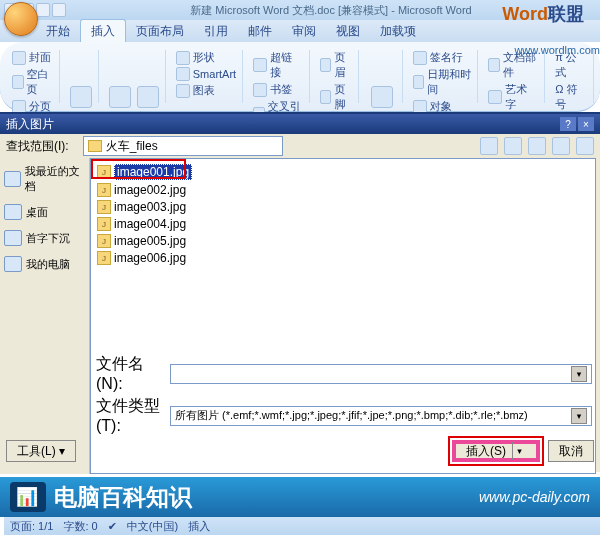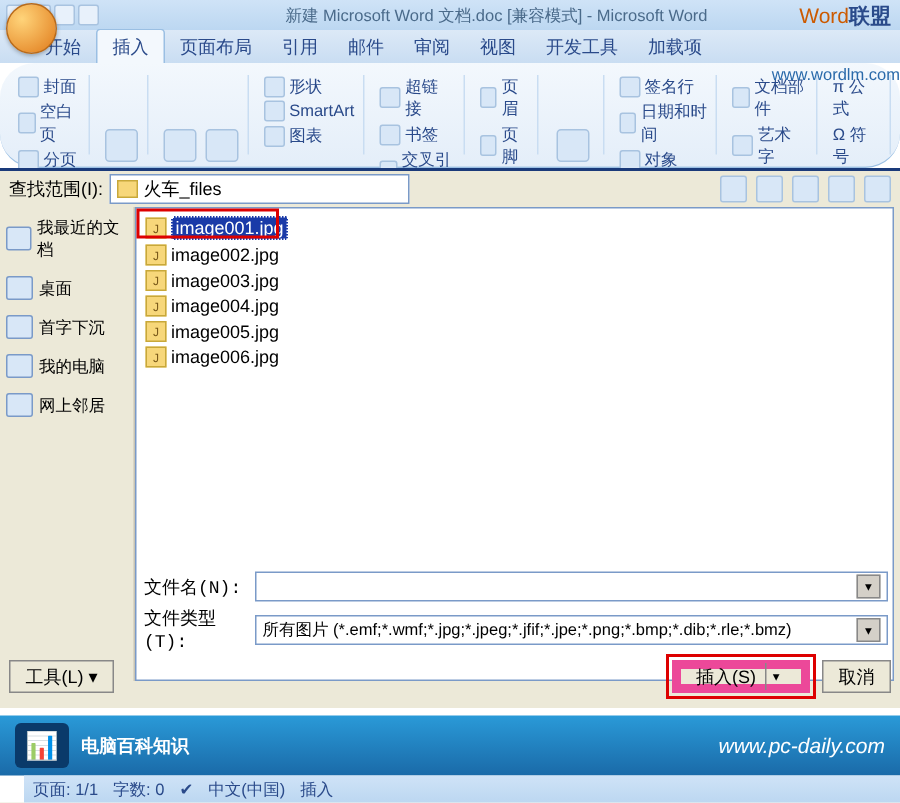--- a/index.html
+++ b/index.html
@@ -4,25 +4,25 @@
 <style>
   * { box-sizing: border-box; font-family: "Microsoft YaHei", "SimSun", sans-serif; }
   body { margin: 0; background: #fff; width: 600px; height: 535px; overflow: hidden; font-size: 12px; }
   .wrap { width: 600px; height: 535px; position: relative; }
 
   
   .titlebar { height: 20px; background: linear-gradient(#cfe3f7, #bcd7f1); display: flex; align-items: center; padding: 0 4px; font-size: 11px; color: #3a5a7a; }
   .qat { display: flex; gap: 2px; align-items: center; }
   .qat span { width: 14px; height: 14px; background: #e8f1fb; border: 1px solid #a8c3e0; border-radius: 2px; display: inline-block; }
   .title-text { flex: 1; text-align: center; font-size: 11px; color: #4a6a8a; }
-  .watermark { position: absolute; top: 2px; right: 6px; font-size: 14px; font-weight: normal; color: #cc5a00; }
+  .watermark { position: absolute; top: 2px; right: 16px; font-size: 18px; font-weight: bold; color: #cc5a00; }
   .watermark b { color: #2a4a8a; }
   .sub-url { position: absolute; top: 20px; right: 0; font-size: 11px; color: #2a6aaa; margin-top: 24px; }
 
-  .tabs { height: 22px; background: linear-gradient(#dce9f7, #c9ddf2); display: flex; align-items: flex-end; padding-left: 20px; gap: 0; font-size: 12px; }
+  .tabs { height: 22px; background: linear-gradient(#dce9f7, #c9ddf2); display: flex; align-items: flex-end; padding-left: 36px; gap: 0; font-size: 12px; }
   .office-btn { position: absolute; top: 2px; left: 4px; width: 34px; height: 34px; border-radius: 50%; background: radial-gradient(circle at 30% 30%, #ffd47a, #e07a1a); border: 1px solid #b86a1a; box-shadow: 0 1px 3px rgba(0,0,0,0.3); }
   .tab { padding: 3px 10px 2px; color: #2a4a8a; cursor: pointer; }
   .tab.active { background: #f3f8fd; border: 1px solid #9abfe3; border-bottom: none; border-radius: 3px 3px 0 0; }
 
   .ribbon { height: 70px; background: linear-gradient(#f3f8fd, #e4eef9); border-bottom: 1px solid #9abfe3; display: flex; padding: 8px 6px; gap: 4px; border-radius: 23px; }
   .group { border-right: 1px solid #c9ddf2; padding: 0 6px; display: flex; flex-direction: column; align-items: center; justify-content: flex-start; }
   .group .big { display: flex; gap: 6px; }
   .bigbtn { display: flex; flex-direction: column; align-items: center; gap: 2px; font-size: 11px; color: #2a4a8a; margin-top: 36px; }
   .bigbtn .ico { width: 22px; height: 22px; background: #d8e7f7; border: 1px solid #a8c3e0; border-radius: 3px; }
   .smallrow { display: flex; flex-direction: column; gap: 2px; font-size: 11px; color: #2a4a8a; }
@@ -30,55 +30,55 @@
   .smallrow .si { width: 14px; height: 14px; background: #d8e7f7; border: 1px solid #a8c3e0; border-radius: 2px; }
 
   
   .dialog { position: absolute; top: 112px; left: 0; right: 0; height: 360px; background: #ece9d8; border-top: 2px solid #1a3a7a; }
   .dlg-title { height: 20px; background: linear-gradient(#3a5aa8, #1a3a7a); color: #fff; font-size: 12px; padding: 2px 6px; display: flex; align-items: center; }
   .dlg-title .spacer { flex: 1; }
   .dlg-title .winbtn { width: 16px; height: 14px; background: #5a7ac8; margin-left: 2px; display: flex; align-items: center; justify-content: center; font-size: 10px; }
   .dlg-body { display: flex; height: 316px; }
   .look-row { height: 24px; display: flex; align-items: center; padding: 2px 6px; gap: 4px; background: #ece9d8; }
   .look-row label { font-size: 12px; }
-  .look-row .folder-combo { flex: 0 0 200px; height: 20px; background: #fff; border: 1px solid #7a9ac8; display: flex; align-items: center; padding: 0 4px; gap: 4px; font-size: 12px; }
+  .look-row .folder-combo { flex: 0 0 200px; height: 20px; background: #fff; border: 1px solid #7a9ac8; display: flex; align-items: center; padding: 0 4px; gap: 4px; font-size: 12px; margin-left: 10px; }
   .folder-ico { width: 14px; height: 12px; background: #f7d77a; border: 1px solid #c8a83a; }
   .nav-icons { display: flex; gap: 6px; margin-left: auto; }
   .nav-icons span { width: 18px; height: 18px; background: #d8e7f7; border: 1px solid #a8c3e0; border-radius: 2px; }
 
   .places { width: 90px; background: #ece9d8; border-right: 1px solid #c8c4b4; padding: 6px 4px; display: flex; flex-direction: column; gap: 10px; }
   .place { display: flex; align-items: center; gap: 4px; font-size: 11px; color: #000; }
   .place .pi { width: 18px; height: 16px; background: #d8e7f7; border: 1px solid #7a9ac8; border-radius: 2px; }
 
   .filepane { flex: 1; background: #fff; border: 1px solid #7a9ac8; margin: 0 4px 0 0; padding: 4px; position: relative; }
   .file { display: flex; align-items: center; gap: 3px; font-size: 12px; margin-bottom: 1px; padding: 1px 2px; }
   .file .fi { width: 14px; height: 14px; background: #f7d77a; border: 1px solid #c8a83a; font-size: 8px; display: flex; align-items: center; justify-content: center; color: #7a5a1a; }
   .file.selected span.fname { background: #1a3aa8; color: #fff; padding: 0 2px; border: 1px dotted #fff; }
   .red-box1 { position: absolute; top: 0px; left: 0px; width: 95px; height: 20px; border: 2px solid #d00; pointer-events: none; }
 
   .bottom-fields { position: absolute; bottom: 34px; left: 96px; right: 8px; }
   .field-row { display: flex; align-items: center; margin-bottom: 3px; gap: 4px; }
-  .field-row label { width: 70px; font-size: 12px; font-family: Liberation Mono, monospace; }
+  .field-row label { width: 70px; font-size: 16px; }
   .field-row .combo { flex: 1; height: 20px; background: #fff; border: 1px solid #7a9ac8; font-size: 11px; padding: 2px 4px; display: flex; align-items: center; }
   .field-row .combo .dd { margin-left: auto; width: 16px; height: 16px; background: #d4d0c8; border: 1px solid #888; text-align: center; font-size: 9px; line-height: 14px; }
 
   .dlg-buttons { position: absolute; bottom: 6px; left: 6px; right: 6px; display: flex; align-items: center; }
   .tool-btn { height: 22px; padding: 2px 10px; background: #ece9d8; border: 1px solid #888; font-size: 12px; }
   .right-btns { margin-left: auto; display: flex; gap: 4px; align-items: center; }
   .insert-wrap { display: flex; border: 2px solid #d00; padding: 2px; }
-  .insert-btn { height: 22px; padding: 2px 10px; background: #ece9d8; border: 6px solid #ec4899; font-size: 12px; display: flex; align-items: center; }
+  .insert-btn { height: 22px; padding: 2px 10px; background: #ece9d8; border: 4px solid #ec4899; font-size: 12px; display: flex; align-items: center; }
   .insert-btn .dd { width: 14px; height: 18px; border-left: 1px solid #888; margin-left: 6px; text-align: center; font-size: 9px; line-height: 18px; }
 
   
   .banner { position: absolute; bottom: 18px; left: 0; right: 0; height: 40px; background: linear-gradient(#2a9ad8, #1a6aa8); display: flex; align-items: center; padding: 0 10px; color: #fff; }
   .banner .logo { width: 36px; height: 30px; background: #0a3a6a; border-radius: 4px; margin-right: 8px; display: flex; align-items: center; justify-content: center; font-size: 18px; }
-  .banner .big { font-size: 12px; font-weight: bold; }
+  .banner .big { font-size: 23px; font-weight: bold; }
   .banner .url { margin-left: auto; font-size: 14px; font-style: italic; }
 
-  .statusbar { position: absolute; bottom: 0; left: 16px; right: 0; height: 18px; background: linear-gradient(#cfe3f7, #bcd7f1); font-size: 11px; color: #2a4a8a; display: flex; align-items: center; padding: 0 6px; gap: 10px; }
+  .statusbar { position: absolute; bottom: 0; left: 4px; right: 0; height: 18px; background: linear-gradient(#cfe3f7, #bcd7f1); font-size: 11px; color: #2a4a8a; display: flex; align-items: center; padding: 0 6px; gap: 10px; }
 </style>
 </head>
 <body>
 
 <div class="wrap">
   <div class="titlebar">
     <div class="qat">
       <span></span>
       <span></span>
       <span></span>
@@ -93,21 +93,20 @@
   <div class="sub-url">www.wordlm.com</div>
 
   <div class="tabs">
     <div class="tab">开始</div>
     <div class="tab active">插入</div>
     <div class="tab">页面布局</div>
     <div class="tab">引用</div>
     <div class="tab">邮件</div>
     <div class="tab">审阅</div>
     <div class="tab">视图</div>
-    <div class="tab">开发工具</div>
     <div class="tab">加载项</div>
   </div>
 
   <div class="ribbon">
     <div class="group">
       <div class="smallrow">
         <div>
             <span class="si"></span>
             <span>封面</span>
           </div>
@@ -235,20 +234,26 @@
           </div>
         <div>
             <span class="si"></span>
             <span>编号</span>
           </div>
       </div>
     </div>
   </div>
 
   <div class="dialog">
+    <div class="dlg-title">
+      <span>插入图片</span>
+      <span class="spacer"></span>
+      <span class="winbtn">?</span>
+      <span class="winbtn">×</span>
+    </div>
     <div class="look-row">
       <label>查找范围(I):</label>
       <div class="folder-combo">
         <span class="folder-ico"></span>
         <span>火车_files</span>
       </div>
       <div class="nav-icons">
         <span></span>
         <span></span>
         <span></span>
@@ -266,24 +271,20 @@
             <span class="pi"></span>
             <span>桌面</span>
           </div>
         <div class="place">
             <span class="pi"></span>
             <span>首字下沉</span>
           </div>
         <div class="place">
             <span class="pi"></span>
             <span>我的电脑</span>
-          </div>
-        <div class="place">
-            <span class="pi"></span>
-            <span>网上邻居</span>
           </div>
       </div>
       <div class="filepane">
         <div class="red-box1"></div>
         <div class="file selected">
             <span class="fi">J</span>
             <span class="fname">image001.jpg</span>
           </div>
         <div class="file">
             <span class="fi">J</span>

